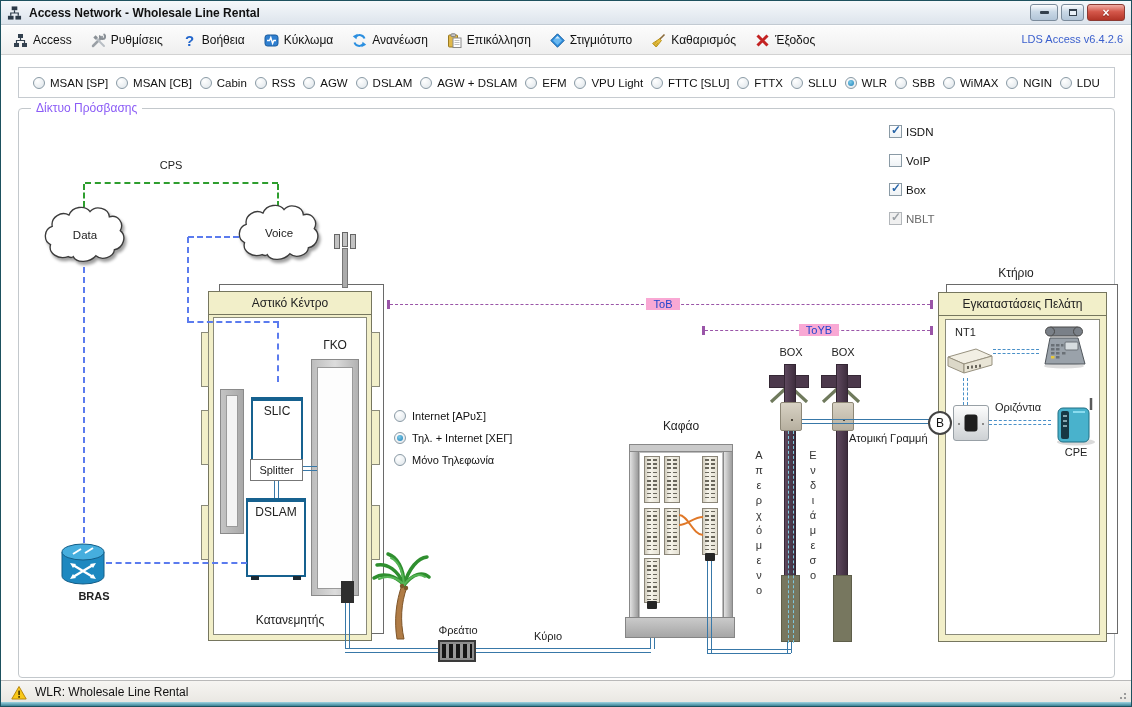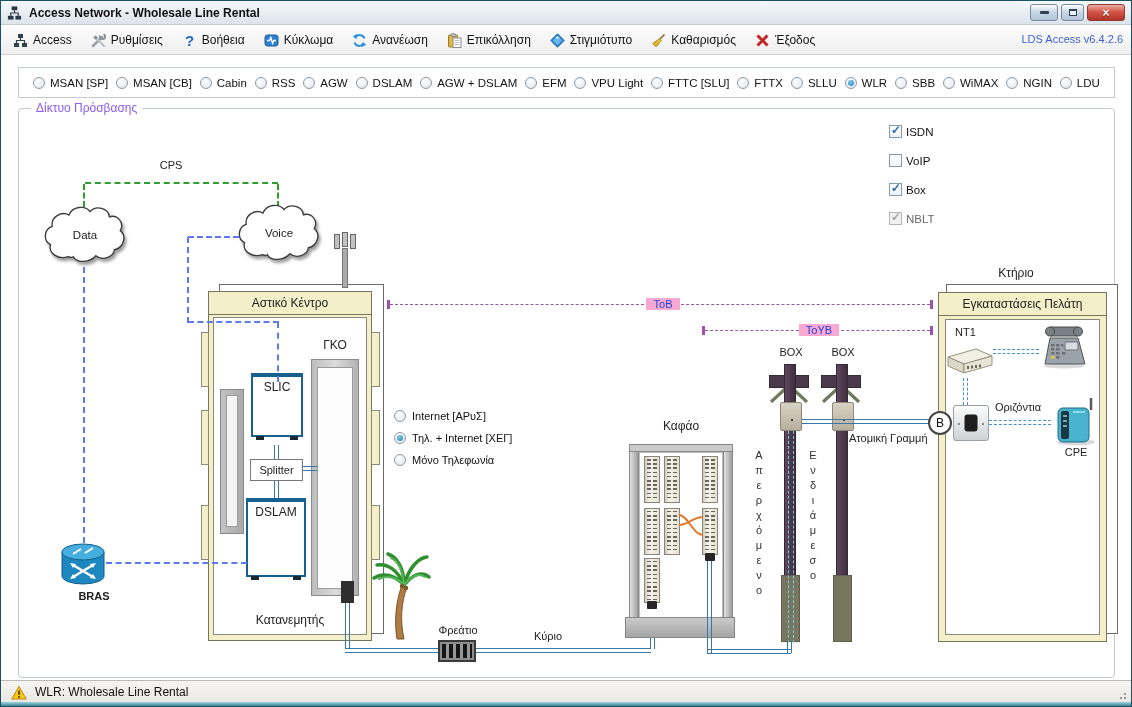--- a/index.html
+++ b/index.html
@@ -416,21 +416,21 @@
 
   <div class="lbl ctr lbl12" style="left:312px;top:337px;width:44px">ΓΚΟ</div>
   <div class="gko-cab" style="left:310px;top:358px;width:48px;height:237px"></div>
   <div class="gko-inner" style="left:316px;top:366px;width:36px;height:222px"></div>
   <div class="gko-conn" style="left:340px;top:580px;width:13px;height:22px"></div>
 
   <div class="vcable" style="left:273px;top:444px;height:14px"></div>
   <div class="vcable" style="left:273px;top:480px;height:17px"></div>
   <div class="hcable" style="left:301px;top:465px;width:15px"></div>
 
-  <div class="devbox" style="left:250px;top:372px;width:52px;height:64px">SLIC</div>
+  <div class="devbox" style="left:250px;top:396px;width:52px;height:64px">SLIC</div>
   <div class="splitterbox" style="left:249px;top:458px;width:53px;height:22px">Splitter</div>
   <div class="devbox" style="left:245px;top:497px;width:60px;height:79px">DSLAM</div>
   <div class="lbl ctr lbl12" style="left:228px;top:612px;width:122px">Κατανεμητής</div>
 
   <div class="bdash-h" style="left:187px;top:235px;width:51px"></div>
   <div class="bdash-v" style="left:186px;top:236px;height:86px"></div>
   <div class="bdash-h" style="left:187px;top:320px;width:91px"></div>
   <div class="bdash-v" style="left:276px;top:321px;height:60px"></div>
   <div class="bdash-v" style="left:82px;top:266px;height:276px"></div>
   <div class="bdash-h" style="left:105px;top:561px;width:141px"></div>

